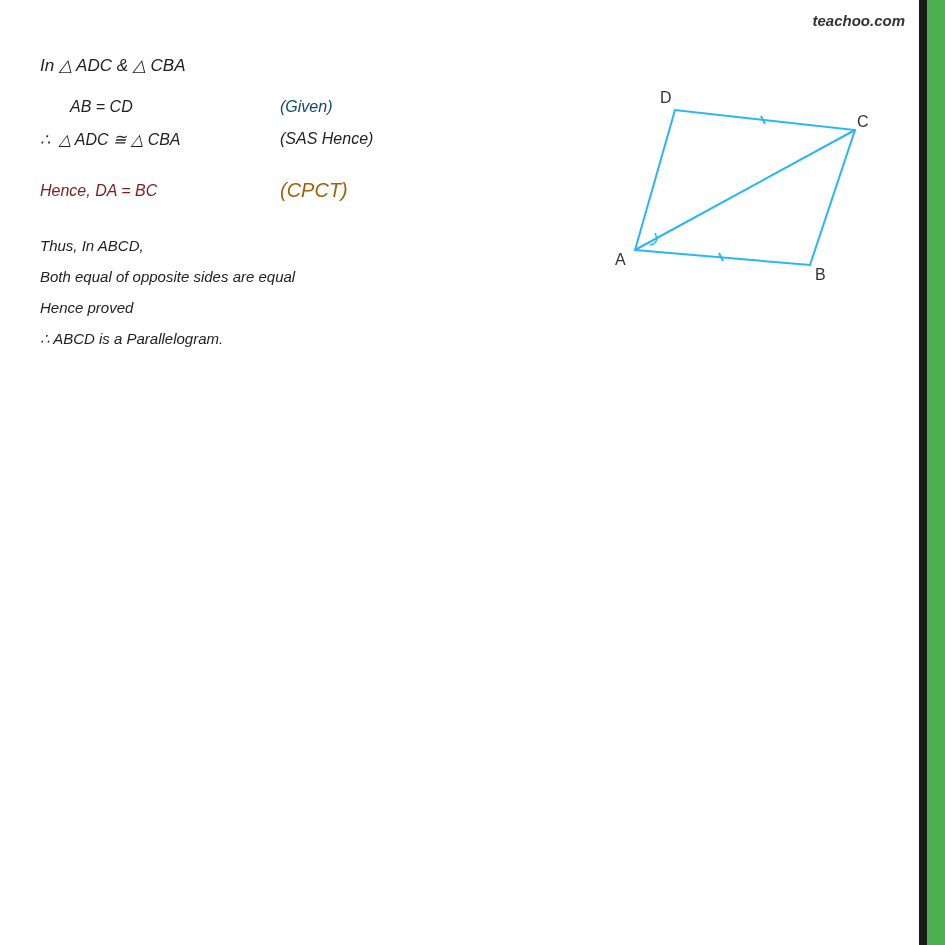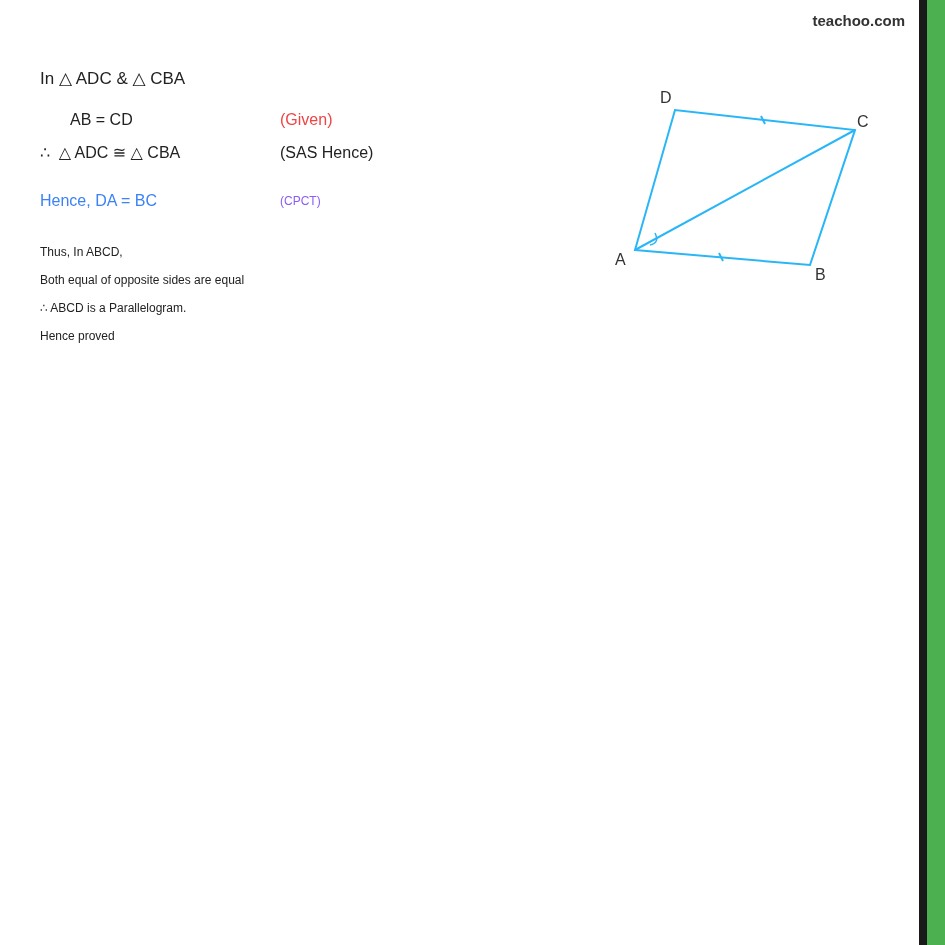--- a/index.html
+++ b/index.html
@@ -30,29 +30,31 @@
       width: 8px;
       height: 945px;
       background: #1a1a1a;
     }
 
     .watermark {
       position: absolute;
       top: 12px;
       right: 40px;
       font-size: 15px;
+      font-style: italic;
       font-weight: bold;
       color: #333;
     }
 
     .content {
       position: absolute;
-      top: 68px;
+      top: 55px;
       left: 40px;
       right: 60px;
+      font-style: italic;
     }
 
     .heading {
       font-size: 17px;
       color: #222;
       margin-bottom: 22px;
     }
 
     .proof-row {
       display: flex;
@@ -62,27 +64,26 @@
 
     .proof-statement {
       min-width: 220px;
       font-size: 16px;
       color: #222;
       padding-left: 30px;
     }
 
     .proof-reason {
       font-size: 16px;
-      color: #ef4444;
+      color: #0c4a6e;
       padding-left: 20px;
     }
 
     .therefore-row {
       display: flex;
-      align-items: center;
       margin-bottom: 12px;
       margin-top: 4px;
     }
 
     .therefore-statement {
       min-width: 220px;
       font-size: 16px;
       color: #222;
     }
 
@@ -98,35 +99,35 @@
 
     .hence-row {
       display: flex;
       align-items: center;
       margin-bottom: 14px;
     }
 
     .hence-statement {
       min-width: 220px;
       font-size: 16px;
-      color: #3b82f6;
+      color: #7f1d1d;
     }
 
     .hence-reason {
-      font-size: 12px;
-      color: #8b5cf6;
+      font-size: 20px;
+      color: #a16207;
       padding-left: 20px;
     }
 
     .conclusion-block {
       margin-top: 35px;
     }
 
     .conclusion-line {
-      font-size: 12px;
+      font-size: 15px;
       color: #222;
       margin-bottom: 14px;
     }
 
     
     .diagram-container {
       position: absolute;
       top: 55px;
       right: 70px;
       width: 310px;
@@ -185,16 +186,16 @@
   </div>
 
   <div class="hence-row section-gap">
     <div class="hence-statement">Hence,  DA = BC</div>
     <div class="hence-reason">(CPCT)</div>
   </div>
 
   <div class="conclusion-block">
     <div class="conclusion-line">Thus, In ABCD,</div>
     <div class="conclusion-line">Both equal of opposite sides are equal</div>
+    <div class="conclusion-line">Hence proved</div>
     <div class="conclusion-line">∴ ABCD is a Parallelogram.</div>
-    <div class="conclusion-line">Hence proved</div>
   </div>
 </div>
 
 </body></html>

